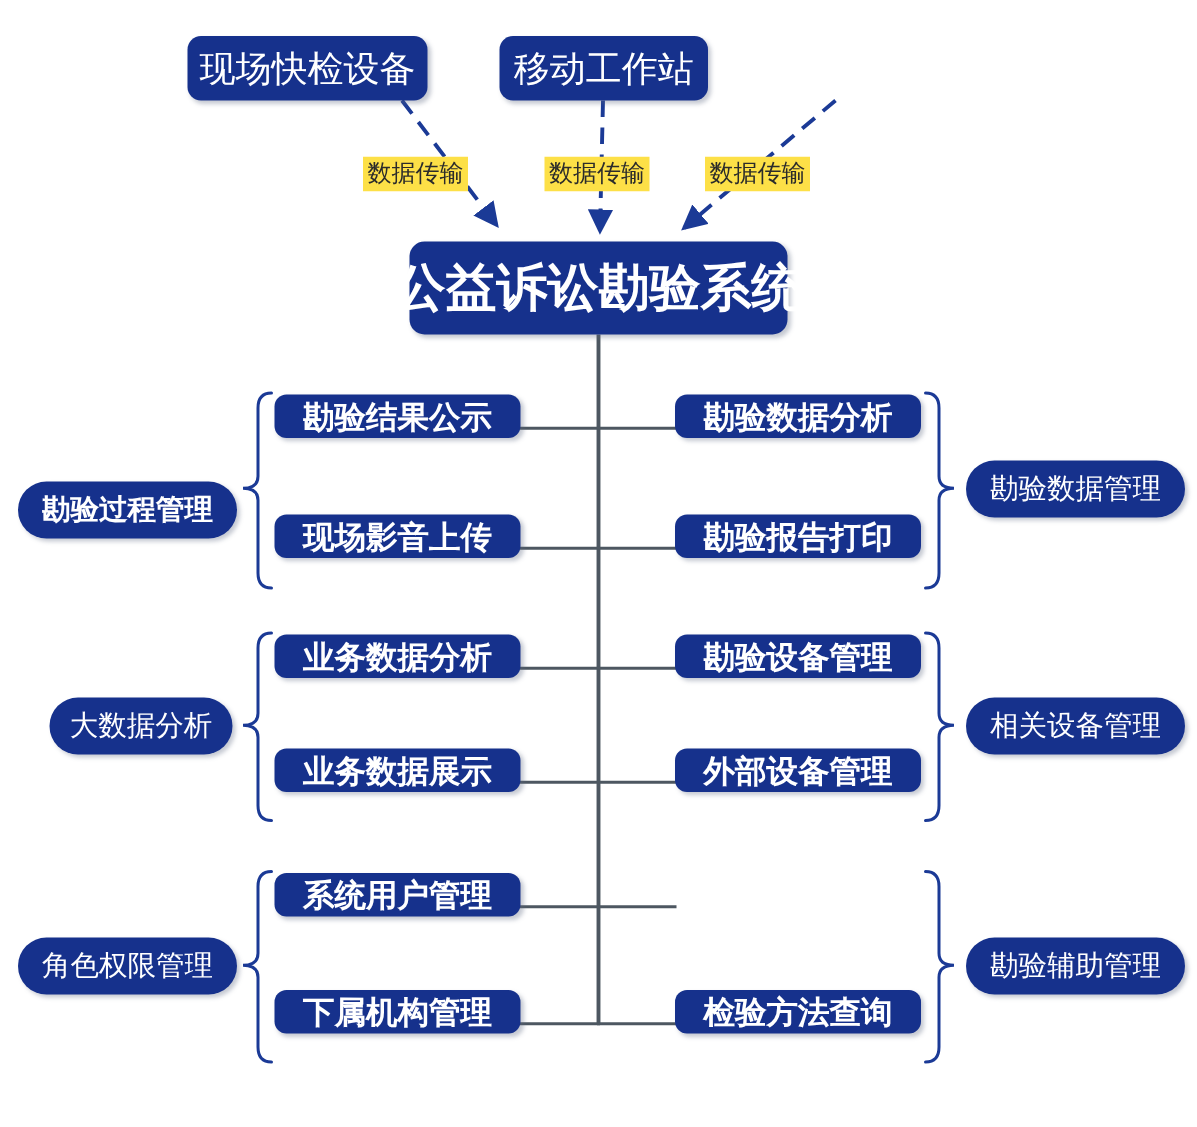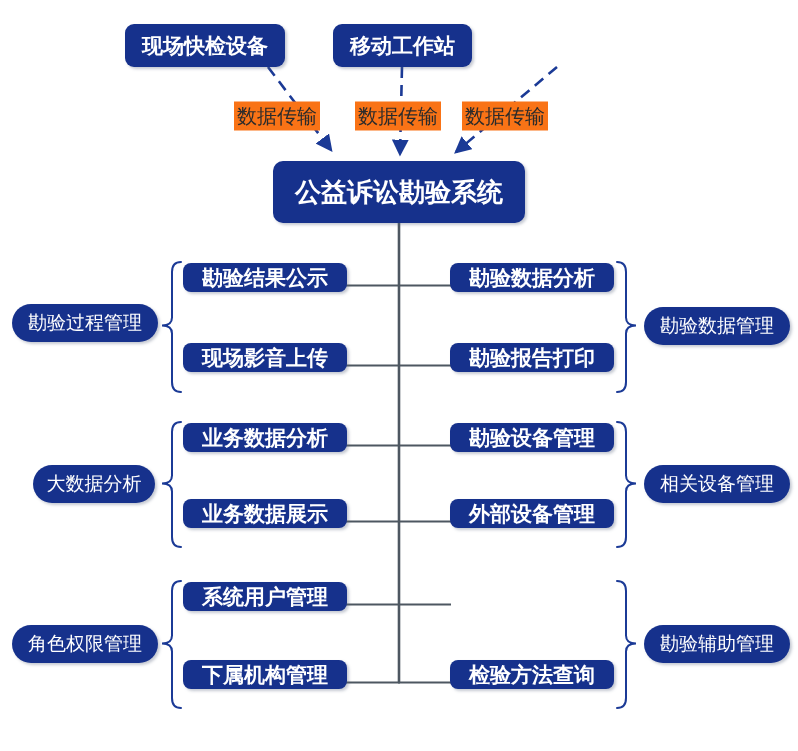--- a/index.html
+++ b/index.html
@@ -7,29 +7,29 @@
     position:relative;width:798px;height:751px;background:#ffffff;overflow:hidden;
     font-family:"Liberation Sans","DejaVu Sans",sans-serif;
   }
   .wires{position:absolute;left:0;top:0;width:798px;height:751px;}
   .node{
     position:absolute;display:flex;align-items:center;justify-content:center;
     background:#16318c;color:#ffffff;box-sizing:border-box;
     box-shadow:2px 2px 3px rgba(90,100,125,.35);
     white-space:nowrap;
   }
-  .top-box{width:160px;height:43px;border-radius:9px;font-size:21px;font-weight:bold;}
-  .center-box{left:273px;top:161px;width:252px;height:62px;border-radius:10px;font-size:26px;font-weight:bold;}
+  .top-box{width:160px;height:43px;border-radius:9px;font-size:24px;font-weight:normal;}
+  .center-box{left:273px;top:161px;width:252px;height:62px;border-radius:10px;font-size:34px;font-weight:bold;}
   .branch{width:164px;height:29px;border-radius:8px;font-size:21px;font-weight:bold;}
   .branch-left{left:183px;}
   .branch-right{left:450px;}
   .pill{height:38px;border-radius:19px;font-size:19px;font-weight:normal;}
   .edge-label{
     position:absolute;transform:translate(-50%,-50%);
-    background:#f97316;color:#2b2b2b;font-size:20px;padding:1px 3px;white-space:nowrap;font-family:Liberation Serif, serif;
+    background:#fde047;color:#2b2b2b;font-size:16px;padding:1px 3px;white-space:nowrap;font-family:Liberation Serif, serif;
   }
 </style>
 </head>
 <body>
 
 <div class="canvas">
 
   <svg class="wires" viewBox="0 0 798 751" xmlns="http://www.w3.org/2000/svg">
     <defs>
       <marker id="ah" viewBox="0 0 10 10" refX="8.5" refY="5" markerWidth="6.5" markerHeight="6.5" orient="auto-start-reverse">
@@ -85,21 +85,21 @@
   <div class="node branch branch-left" style="top:499px;">业务数据展示</div>
   <div class="node branch branch-left" style="top:582px;">系统用户管理</div>
   <div class="node branch branch-left" style="top:660px;">下属机构管理</div>
 
   <div class="node branch branch-right" style="top:263px;">勘验数据分析</div>
   <div class="node branch branch-right" style="top:343px;">勘验报告打印</div>
   <div class="node branch branch-right" style="top:423px;">勘验设备管理</div>
   <div class="node branch branch-right" style="top:499px;">外部设备管理</div>
   <div class="node branch branch-right" style="top:660px;">检验方法查询</div>
 
-  <div class="node pill" style="left:12px;width:146px;top:304px;">勘验过程管理</div>
+  <div class="node pill" style="left:12px;width:146px;top:321px;font-weight:bold;">勘验过程管理</div>
   <div class="node pill" style="left:33px;width:122px;top:464.5px;">大数据分析</div>
   <div class="node pill" style="left:12px;width:146px;top:624.5px;">角色权限管理</div>
 
   <div class="node pill" style="left:644px;width:146px;top:306.5px;">勘验数据管理</div>
   <div class="node pill" style="left:644px;width:146px;top:464.5px;">相关设备管理</div>
   <div class="node pill" style="left:644px;width:146px;top:624.5px;">勘验辅助管理</div>
 
 </div>
 
 </body></html>

